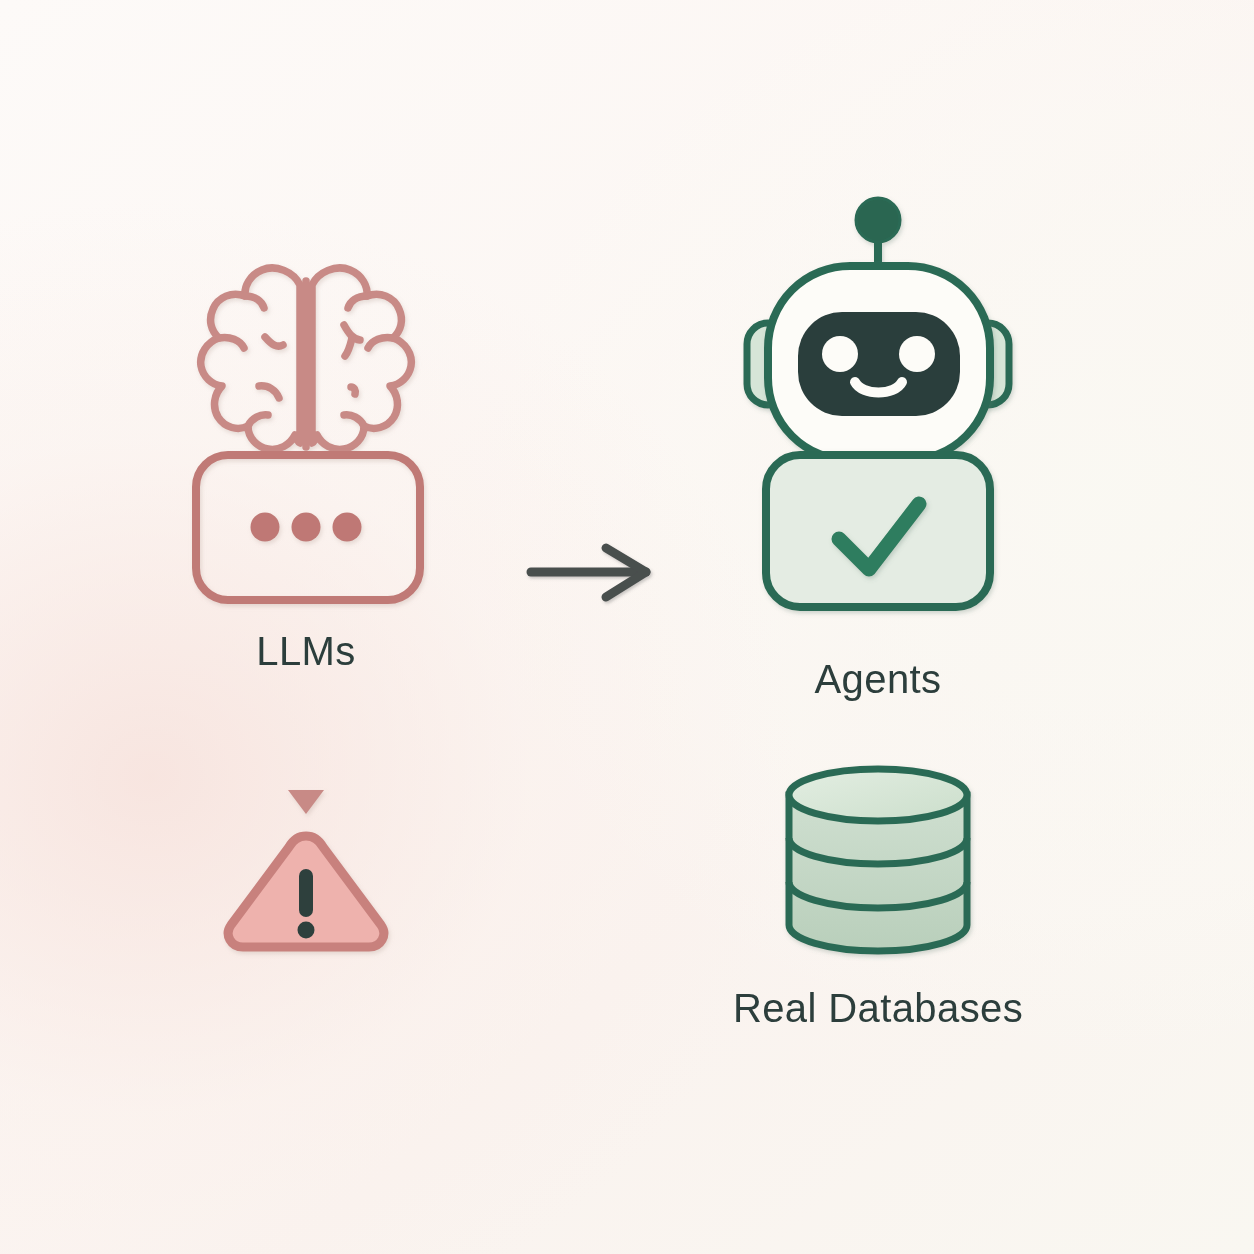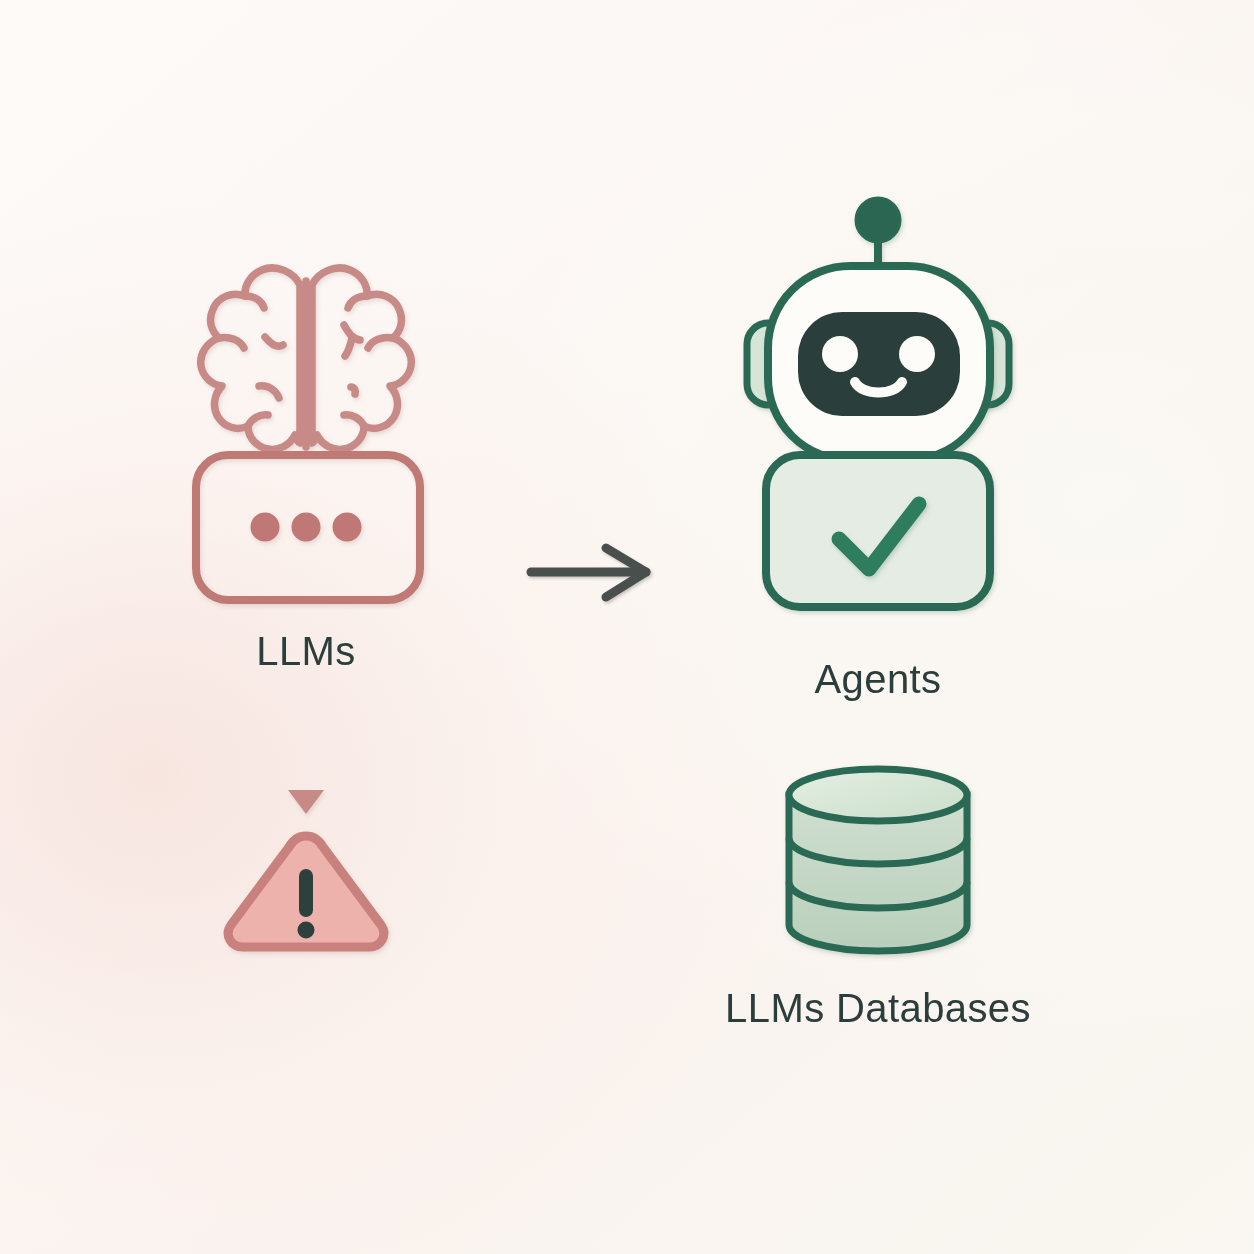--- a/index.html
+++ b/index.html
@@ -200,15 +200,15 @@
       <path d="M789 838 A 89 26 0 0 0 967 838" fill="none" stroke="#2c6b55" stroke-width="7"></path>
 
       <path d="M789 882 A 89 26 0 0 0 967 882" fill="none" stroke="#2c6b55" stroke-width="7"></path>
     </g>
   </svg>
 
   <div class="label" id="label-llms">LLMs</div>
 
   <div class="label" id="label-agents">Agents</div>
 
-  <div class="label" id="label-db">LLMs Databases</div>
+  <div class="label" id="label-db">Real Databases</div>
 
 </div>
 
 </body></html>

